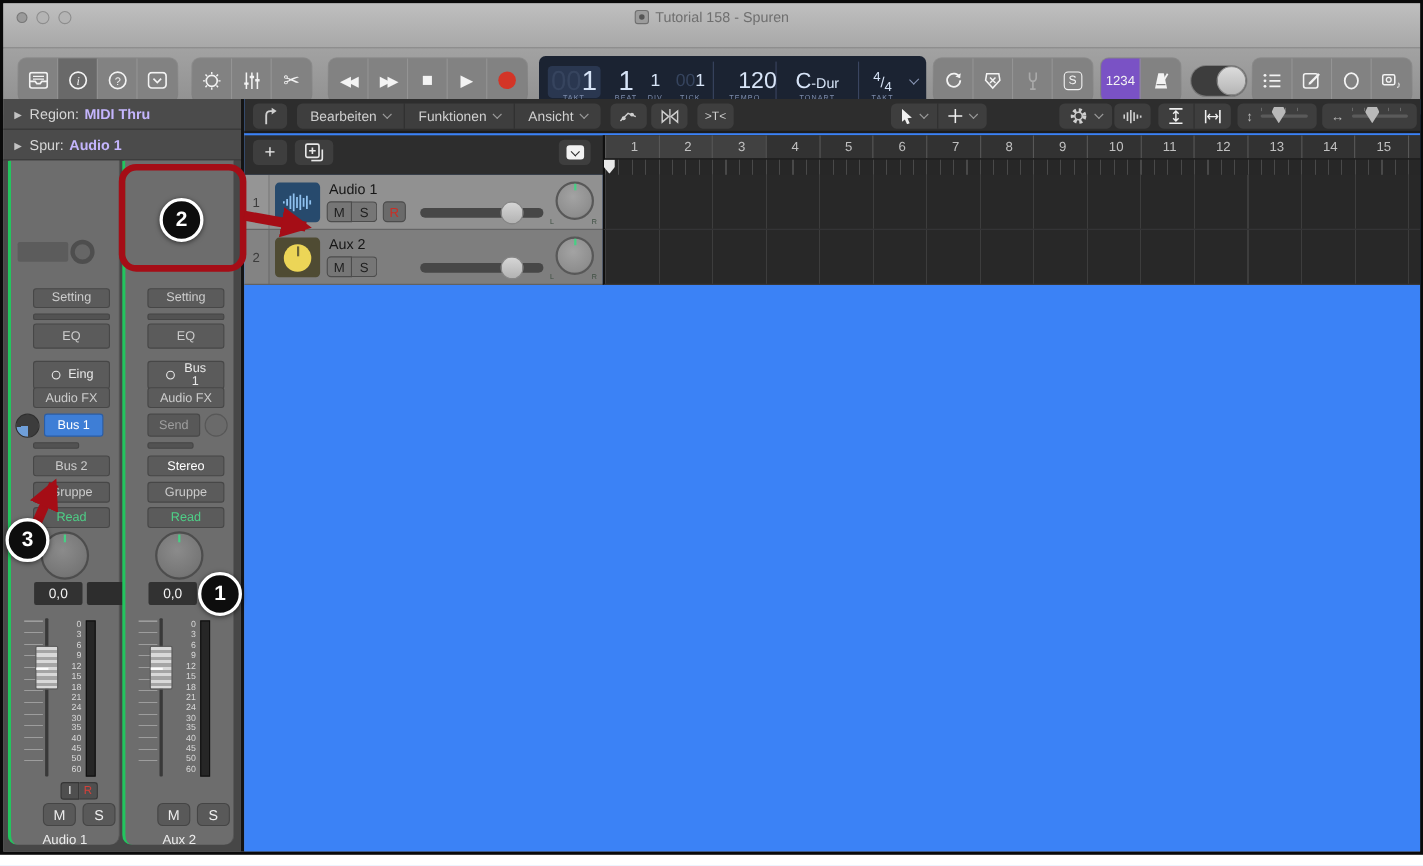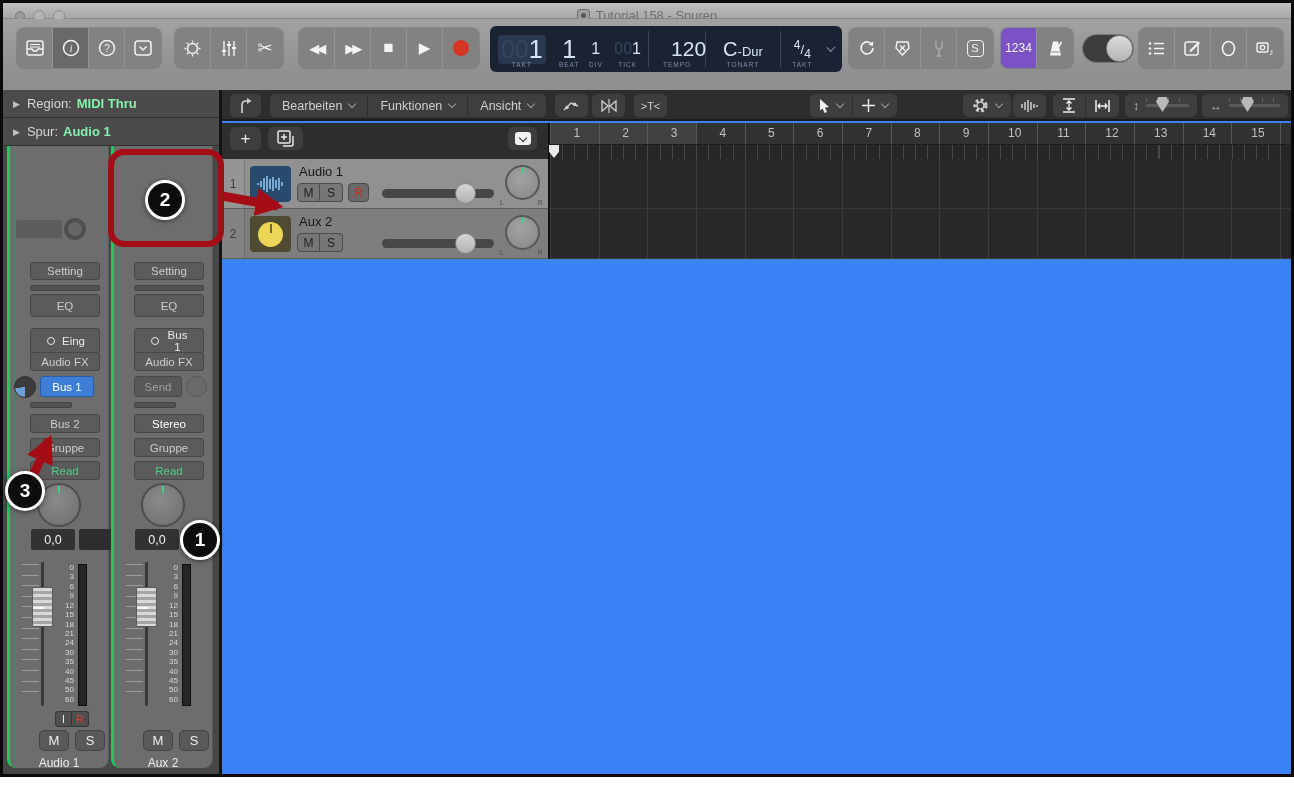--- a/index.html
+++ b/index.html
@@ -1,20 +1,20 @@
 <!DOCTYPE html>
 <html><head>
 <meta charset="utf-8">
 <style>
   * { margin:0; padding:0; box-sizing:border-box; }
   html,body { width:1294px; height:787px; background:#ffffff; font-family:"Liberation Sans", sans-serif; overflow:hidden; }
   .window { position:absolute; left:0; top:0; width:1294px; height:777px; border:3px solid #0a0a0a; background:#8f8f8f; }
 
   
-  .titlebar { position:relative; height:16px; background:linear-gradient(#bfbfbf,#a8a8a8); border-bottom:1px solid #8a8a8a; }
+  .titlebar { position:relative; height:41px; background:linear-gradient(#bfbfbf,#a8a8a8); border-bottom:1px solid #8a8a8a; }
   .lights { position:absolute; left:12px; top:7px; display:flex; gap:8px; align-items:center; }
   .light { width:12px; height:12px; border-radius:50%; background:#b4b4b4; border:1px solid #8d8d8d; }
   .light.first { width:10px; height:10px; background:#9a9a9a; border-color:#777; }
   .title { position:absolute; left:0; right:0; top:5px; text-align:center; font-size:13px; color:#6f6f6f; }
   .doc-ico { display:inline-block; width:13px; height:13px; background:#9c9c9c; border:1px solid #6f6f6f; border-radius:3px; vertical-align:-2px; margin-right:6px; position:relative; }
   .doc-ico::after { content:""; position:absolute; left:3px; top:3px; width:5px; height:5px; border-radius:50%; background:#555; }
 
   
   .toolbar { position:relative; height:60px; background:linear-gradient(#a2a2a2,#8e8e8e); }
   .tgroup { position:absolute; top:9px; height:40px; display:flex; background:#828282; border-radius:7px; overflow:hidden; box-shadow:0 0 0 1px rgba(0,0,0,0.12); }
@@ -41,21 +41,21 @@
   .purple { background:#7a52c5 !important; }
   .toggle { position:absolute; left:1080px; top:16px; width:50px; height:27px; background:#3d3d3d; border-radius:14px; box-shadow:0 0 0 1px rgba(0,0,0,0.2); }
   .toggle .knob { position:absolute; right:0px; top:0px; width:27px; height:27px; border-radius:50%; background:linear-gradient(#dcdcdc,#b5b5b5); border:1px solid #8b8b8b; }
 
   
   .main { position:absolute; top:87px; bottom:0; left:0; right:0; display:flex; }
   .inspector { width:219px; border-right:3px solid #141414; display:flex; flex-direction:column; background:#6d6d6d; }
   .ins-head { height:28px; background:#4b4b4b; border-bottom:1px solid #303030; color:#e3e3e3; font-size:13px; display:flex; align-items:center; padding-left:10px; gap:7px; }
   .tri { color:#c2c2c2; font-size:9px; }
   .ins-head .lab { color:#d6d6d6; }
-  .ins-head .val { color:#86efac; font-weight:bold; margin-left:-2px; }
+  .ins-head .val { color:#c4b5fd; font-weight:bold; margin-left:-2px; }
 
   .striparea { position:relative; flex:1; background:#474747; }
   .strip { position:absolute; top:0; bottom:6px; width:102px; background:#6d6d6d; border-left:3px solid #22c55e; border-right:1px solid #575757; border-radius:0 0 9px 9px; }
   .strip.s1 { left:4px; }
   .strip.s2 { left:108px; }
 
   .sbtn { position:absolute; left:20px; width:70px; height:18px; background:#5b5b5b; border:1px solid #474747; border-radius:3px; color:#cccccc; font-size:11.5px; display:flex; align-items:center; justify-content:center; }
   .thinbar { position:absolute; left:20px; width:70px; height:6px; background:#525252; border:1px solid #454545; border-radius:2px; }
   .gainbox { position:absolute; left:6px; top:74px; width:46px; height:18px; background:#5c5c5c; border-radius:2px; }
   .gainknob { position:absolute; left:54px; top:72px; width:22px; height:22px; border-radius:50%; background:#666; border:4px solid #4e4e4e; }

